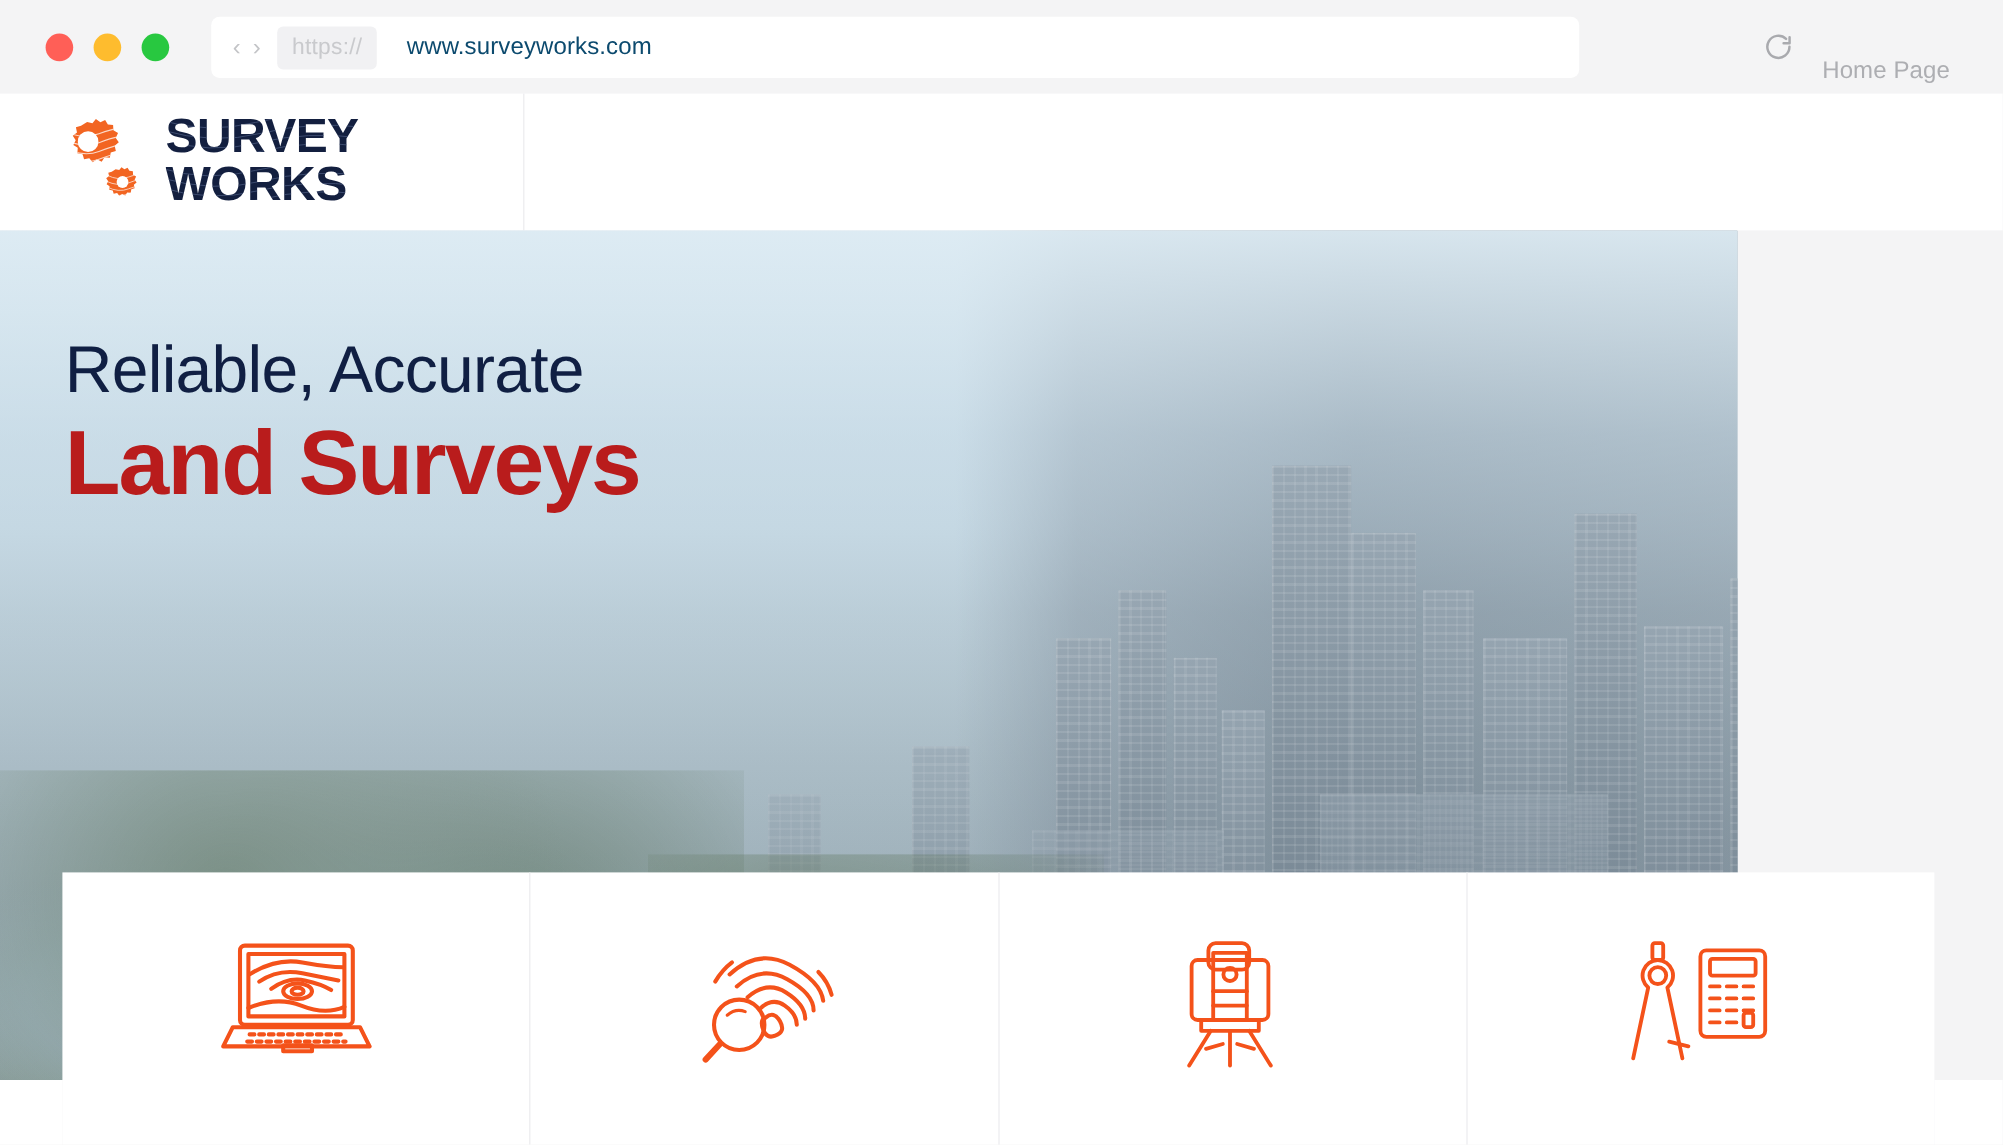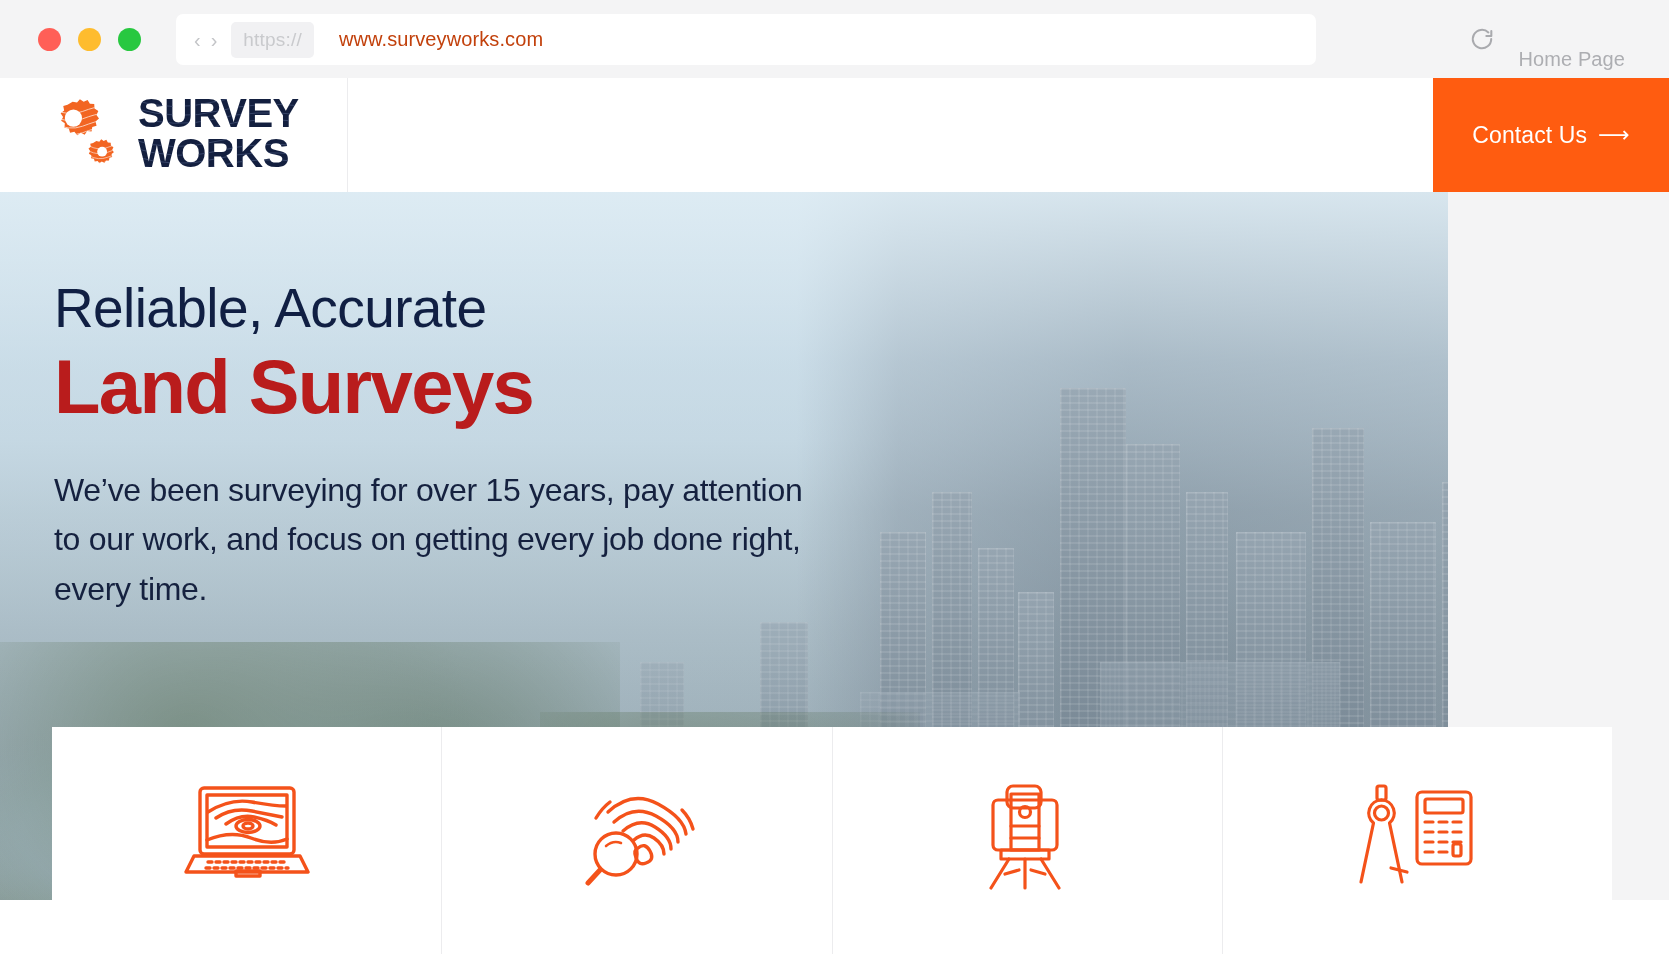--- a/index.html
+++ b/index.html
@@ -37,39 +37,39 @@
     background: #f1f1f3;
     color: #c9cacd;
     font-size: 19px;
     padding: 7px 12px;
     border-radius: 5px;
     letter-spacing: .2px;
   }
   .urltext {
     margin-left: 25px;
     font-size: 20px;
-    color: #c2410c;
+    color: #0c4a6e;
     letter-spacing: .1px;
   }
   .chrome-right {
     position: absolute; right: 0; top: 0; height: 78px;
     display: flex; align-items: center; gap: 23px; padding-right: 44px;
   }
   .reload-icon { width: 26px; height: 26px; display: block; }
   .homepage-label { font-size: 20px; color: #adaeb2; letter-spacing: .1px; margin-top: 40px; }
 
   
   .site-header {
     position: absolute; top: 78px; left: 0;
     width: 1669px; height: 114px;
     background: #ffffff;
     display: flex; align-items: stretch;
   }
   .logo-zone {
-    width: 348px; height: 114px;
+    width: 437px; height: 114px;
     display: flex; align-items: center;
     border-right: 1px solid #ececee;
     padding-left: 50px;
   }
   .logo { display: flex; align-items: center; gap: 10px; }
   .logo svg { display: block; }
 
   .nav {
     display: flex; align-items: center; gap: 44px;
     padding-left: 50px;
@@ -271,24 +271,20 @@
               <path d="M-5 62 q42 13 82 3 t88 -4"></path>
               <path d="M-5 70 q45 12 85 2 t85 -4"></path>
             </g>
           </svg>
         </span>
       </div>
     </div>
 
 
     <div class="header-right">
-      <div class="contact-btn">
-        <span>Contact Us</span>
-        <span class="arrow">⟶</span>
-      </div>
     </div>
   </div>
 
   <div class="hero">
     <div class="hero-photo">
 
       <div class="b" style="left:1060px; top:196px; width:66px; height:512px;"></div>
       <div class="b" style="left:1126px; top:252px; width:54px; height:456px;"></div>
       <div class="b" style="left:1186px; top:300px; width:42px; height:408px;"></div>
       <div class="b" style="left:1236px; top:340px; width:70px; height:368px;"></div>
@@ -305,21 +301,20 @@
       <div class="b" style="left:640px; top:470px; width:44px; height:238px; opacity:.6;"></div>
       <div class="b" style="left:1100px; top:470px; width:240px; height:238px; opacity:.55;"></div>
       <div class="b" style="left:860px; top:500px; width:160px; height:208px; opacity:.5;"></div>
       <div class="trees" style="left:0px; top:450px; width:620px; height:260px;"></div>
       <div class="trees" style="left:540px; top:520px; width:380px; height:190px;"></div>
     </div>
 
     <div class="hero-content">
       <div class="hero-h1-light">Reliable, Accurate</div>
       <div class="hero-h1-bold">Land Surveys</div>
-      <div class="hero-p">We’ve been surveying for over 15 years, pay attention to our work, and focus on getting every job done right, every time.</div>
     </div>
   </div>
 
   <div class="services">
 
     <div class="service-cell">
       <span>
         <svg width="130" height="104" viewBox="0 0 130 104" fill="none" stroke="#f4521a" stroke-width="3.4" stroke-linejoin="round" stroke-linecap="round">
           <rect x="18" y="6" width="94" height="66" rx="4"></rect>
           <rect x="25" y="13" width="80" height="52"></rect>

